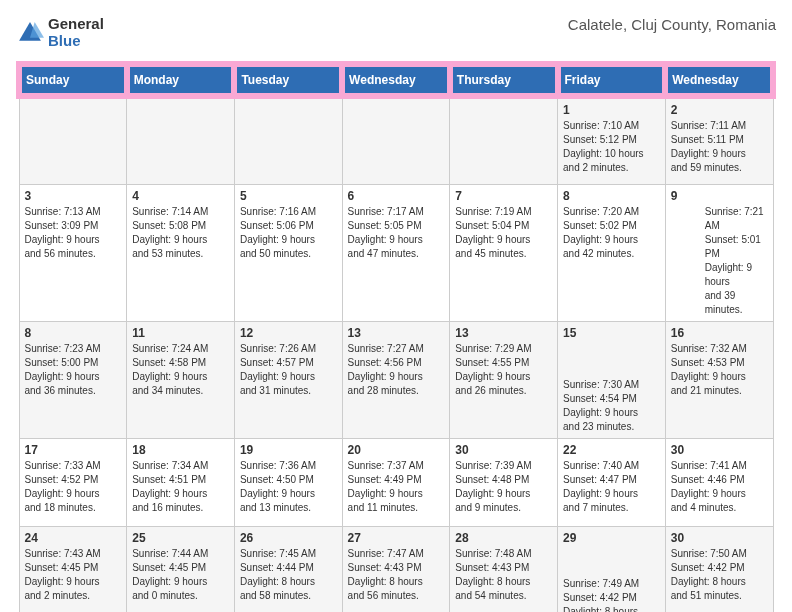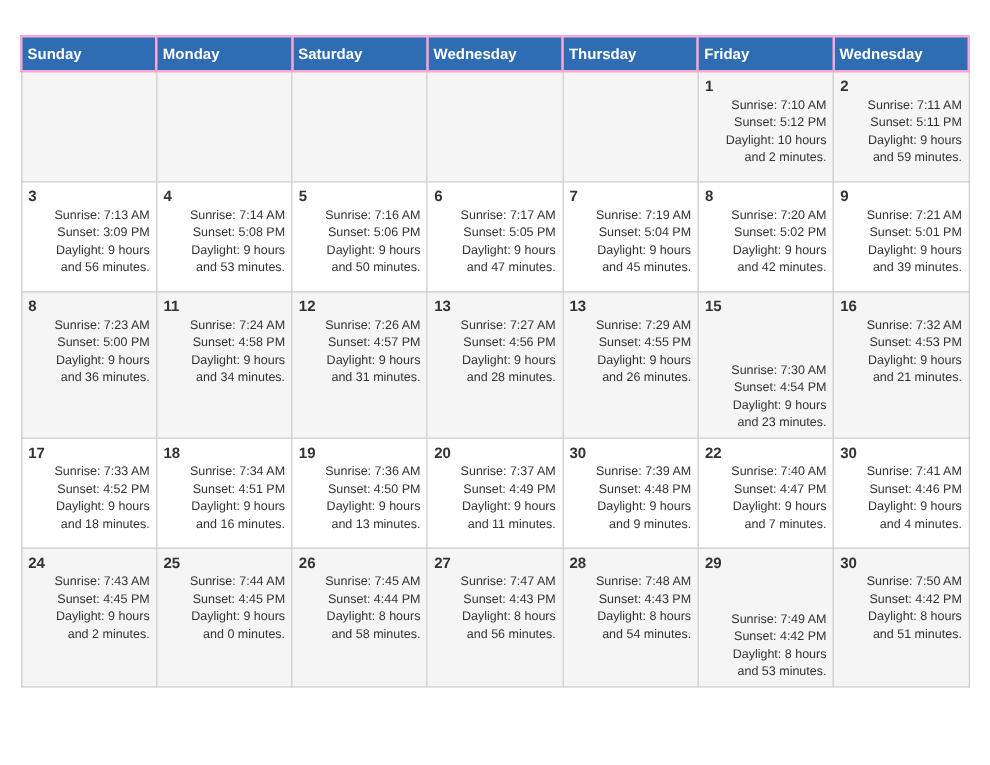--- a/index.html
+++ b/index.html
@@ -57,21 +57,21 @@
       border-collapse: collapse;
       table-layout: fixed;
     }
     thead tr th {
       background-color: #2e6db4;
       color: #fff;
       font-size: 12px;
       font-weight: bold;
       padding: 6px 4px;
       text-align: left;
-      border: 2px solid #f9a8d4;
+      border: 6px solid #f9a8d4;
     }
     tbody tr td {
       border: 1px solid #ccc;
       vertical-align: top;
       padding: 4px 5px;
       font-size: 10.5px;
       color: #333;
       height: 88px;
       background: #fff;
     }
@@ -84,40 +84,50 @@
     .day-number {
       font-weight: bold;
       font-size: 12px;
       display: block;
       margin-bottom: 2px;
     }
     .day-info {
       font-size: 10px;
       color: #333;
       line-height: 1.4;
-      text-align: right;
     }
     td.empty {
       background: #f9f9f9;
     }
   </style>
 </head>
 <body>
 
 <div class="header-area">
+  <div class="logo">
+    <svg class="logo-icon" viewBox="0 0 36 36">
+      <polygon points="18,4 32,28 4,28" fill="#2e6db4"></polygon>
+      <polygon points="24,4 36,24 18,24" fill="#5ba3e0" opacity="0.7"></polygon>
+    </svg>
+    <div class="logo-text">
+      <span class="logo-general">General</span>
+      <span class="logo-blue">Blue</span>
+    </div>
+  </div>
   <div class="title-area">
+    <div class="subtitle">Calatele, Cluj County, Romania</div>
   </div>
 </div>
 
 <table>
   <thead>
     <tr>
     <th>Sunday</th>
         <th>Monday</th>
-        <th>Saturday</th>
+        <th>Tuesday</th>
         <th>Wednesday</th>
         <th>Thursday</th>
         <th>Friday</th>
         <th>Wednesday</th>
       </tr>
   </thead>
   <tbody>
   <tr>
         <td class="empty"></td>
         <td class="empty"></td>
@@ -177,21 +187,21 @@
         </td>
         <td>
           <span class="day-number">8</span>
           <div class="day-info" style="white-space: pre-line;">Sunrise: 7:20 AM
 Sunset: 5:02 PM
 Daylight: 9 hours
 and 42 minutes.</div>
         </td>
         <td>
           <span class="day-number">9</span>
-          <div class="day-info" style="white-space: pre-line;">Sunrise: 7:21 AM
+          <div class="day-info" style="white-space: pre-line; margin-left: 34px;">Sunrise: 7:21 AM
 Sunset: 5:01 PM
 Daylight: 9 hours
 and 39 minutes.</div>
         </td>
       </tr>
       <tr>
         <td>
           <span class="day-number">8</span>
           <div class="day-info" style="white-space: pre-line;">Sunrise: 7:23 AM
 Sunset: 5:00 PM

